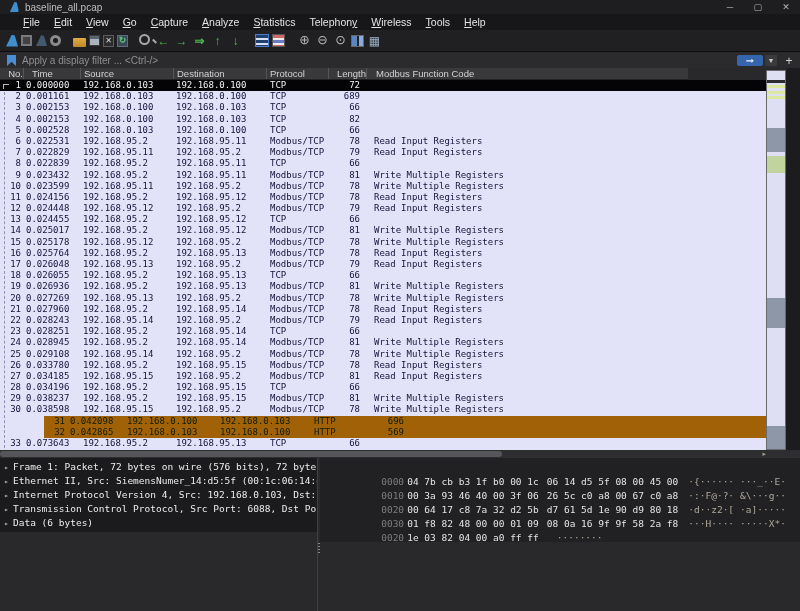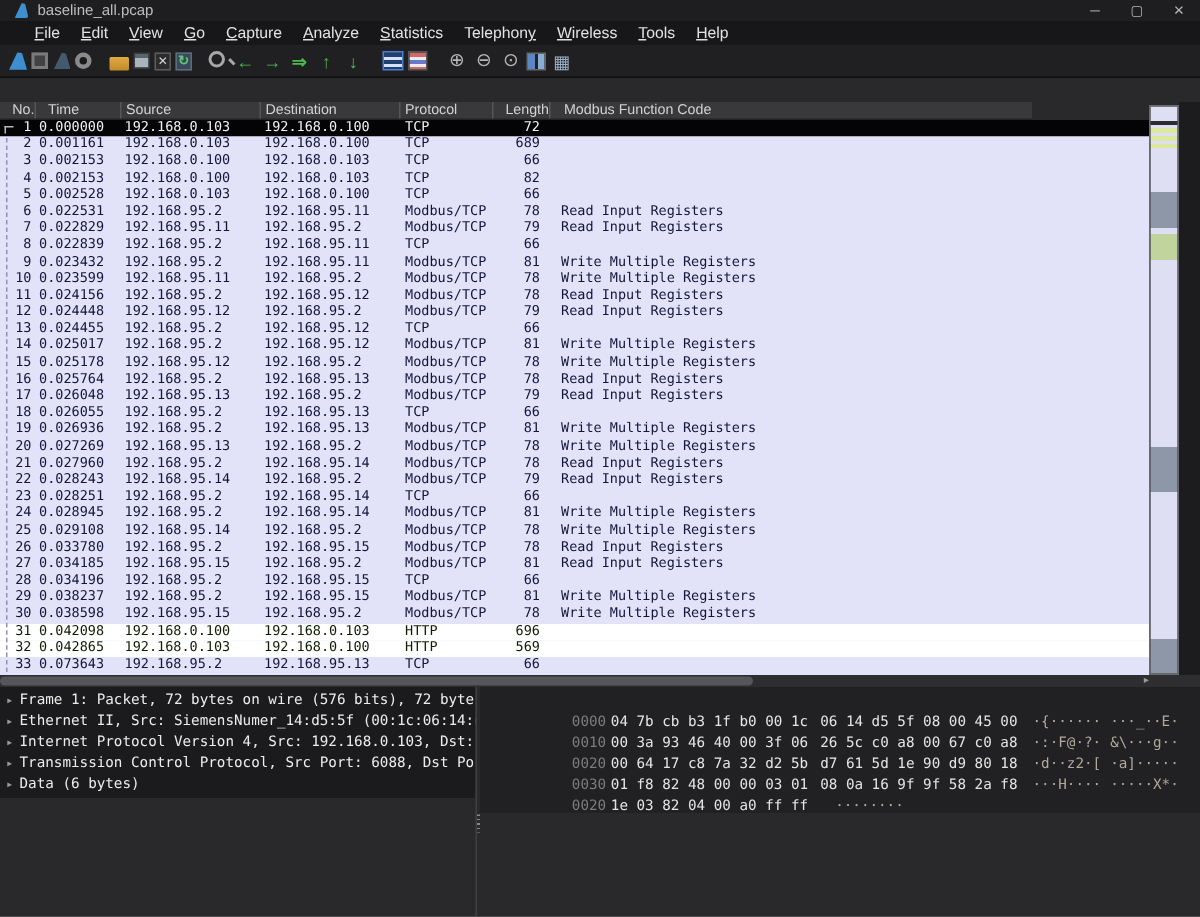--- a/index.html
+++ b/index.html
@@ -66,21 +66,21 @@
   
   .grid-cols{display:grid;grid-template-columns:24px 57px 93px 93px 62px 38px 1fr;}
   .plist-header{position:absolute;left:0;top:68px;width:688px;height:12px;background:#39393b;
                 border-bottom:1px solid #222;font-size:9.5px;color:#d2d2d2;}
   .plist-header .hcell{border-right:1px solid #565658;padding:0 0 0 3px;line-height:12px;
                        white-space:nowrap;overflow:hidden;}
   .hcell.c-time{padding-left:8px;}.hcell.c-len{padding-left:7px;}.hcell.c-func{padding-left:9px;border-right:none;}
   .plist{position:absolute;left:0;top:80px;width:766px;height:370px;overflow:hidden;
          background:#e2e2f8;font-family:"DejaVu Sans Mono",monospace;font-size:9px;}
   .prow{height:11.2px;line-height:11.2px;color:#14143c;background:#e2e2f8;white-space:nowrap;}
-  .prow.http{background:#ffffff;color:#101c00;}
+  .prow.http{background:#a16207;color:#101c00;margin-left:44px;}
   .prow.sel{background:#040406;color:#f2f2f2;}
   .prow span{overflow:hidden;white-space:nowrap;}
   .c-no{text-align:right;padding-right:3px;}
   .c-time{padding-left:2px;}
   .c-src,.c-dst{padding-left:2px;}
   .c-proto{padding-left:3px;}
   .c-len{text-align:right;padding-right:7px;}
   .c-func{padding-left:7px;}
   .related-line{position:absolute;left:4px;top:12px;width:1px;height:356px;
                 border-left:1px dashed #9191b5;pointer-events:none;}
@@ -208,20 +208,27 @@
       <span class="tbtn i-mag">⊖</span>
 
       <span class="tbtn i-mag">⊙</span>
 
       <span class="tbtn i-cols"></span>
 
       <span class="tbtn i-grid">▦</span>
 
   </div>
 
+  <div class="filterbar">
+    <div class="bookmark"></div>
+    <div class="filter-input">Apply a display filter ... &lt;Ctrl-/&gt;</div>
+    <div class="apply-btn">➞</div>
+    <div class="caret-btn">▼</div>
+    <div class="plus-btn">+</div>
+  </div>
 
   <div class="plist-header grid-cols">
 
       <span class="hcell c-no">No.</span>
 
       <span class="hcell c-time">Time</span>
 
       <span class="hcell c-src">Source</span>
 
       <span class="hcell c-dst">Destination</span>
@@ -611,21 +618,21 @@
 
         <div class="hrow">
           <span class="hoff">0010</span><span class="h1">00 3a 93 46 40 00 3f 06</span><span class="h2">26 5c c0 a8 00 67 c0 a8</span><span class="a1">·:·F@·?·</span><span class="a2">&amp;\···g··</span>
         </div>
 
         <div class="hrow">
           <span class="hoff">0020</span><span class="h1">00 64 17 c8 7a 32 d2 5b</span><span class="h2">d7 61 5d 1e 90 d9 80 18</span><span class="a1">·d··z2·[</span><span class="a2">·a]·····</span>
         </div>
 
         <div class="hrow">
-          <span class="hoff">0030</span><span class="h1">01 f8 82 48 00 00 03 01</span><span class="h2">08 0a 16 9f 9f 58 2a f8</span><span class="a1">···H····</span><span class="a2">·····X*·</span>
+          <span class="hoff">0030</span><span class="h1">01 f8 82 48 00 00 01 09</span><span class="h2">08 0a 16 9f 9f 58 2a f8</span><span class="a1">···H····</span><span class="a2">·····X*·</span>
         </div>
 
         <div class="hrow">
           <span class="hoff">0020</span><span class="h1">1e 03 82 04 00 a0 ff ff</span><span class="h2"></span><span class="a1">········</span><span class="a2"></span>
         </div>
 
     </div>
   </div>
 
 </div>

